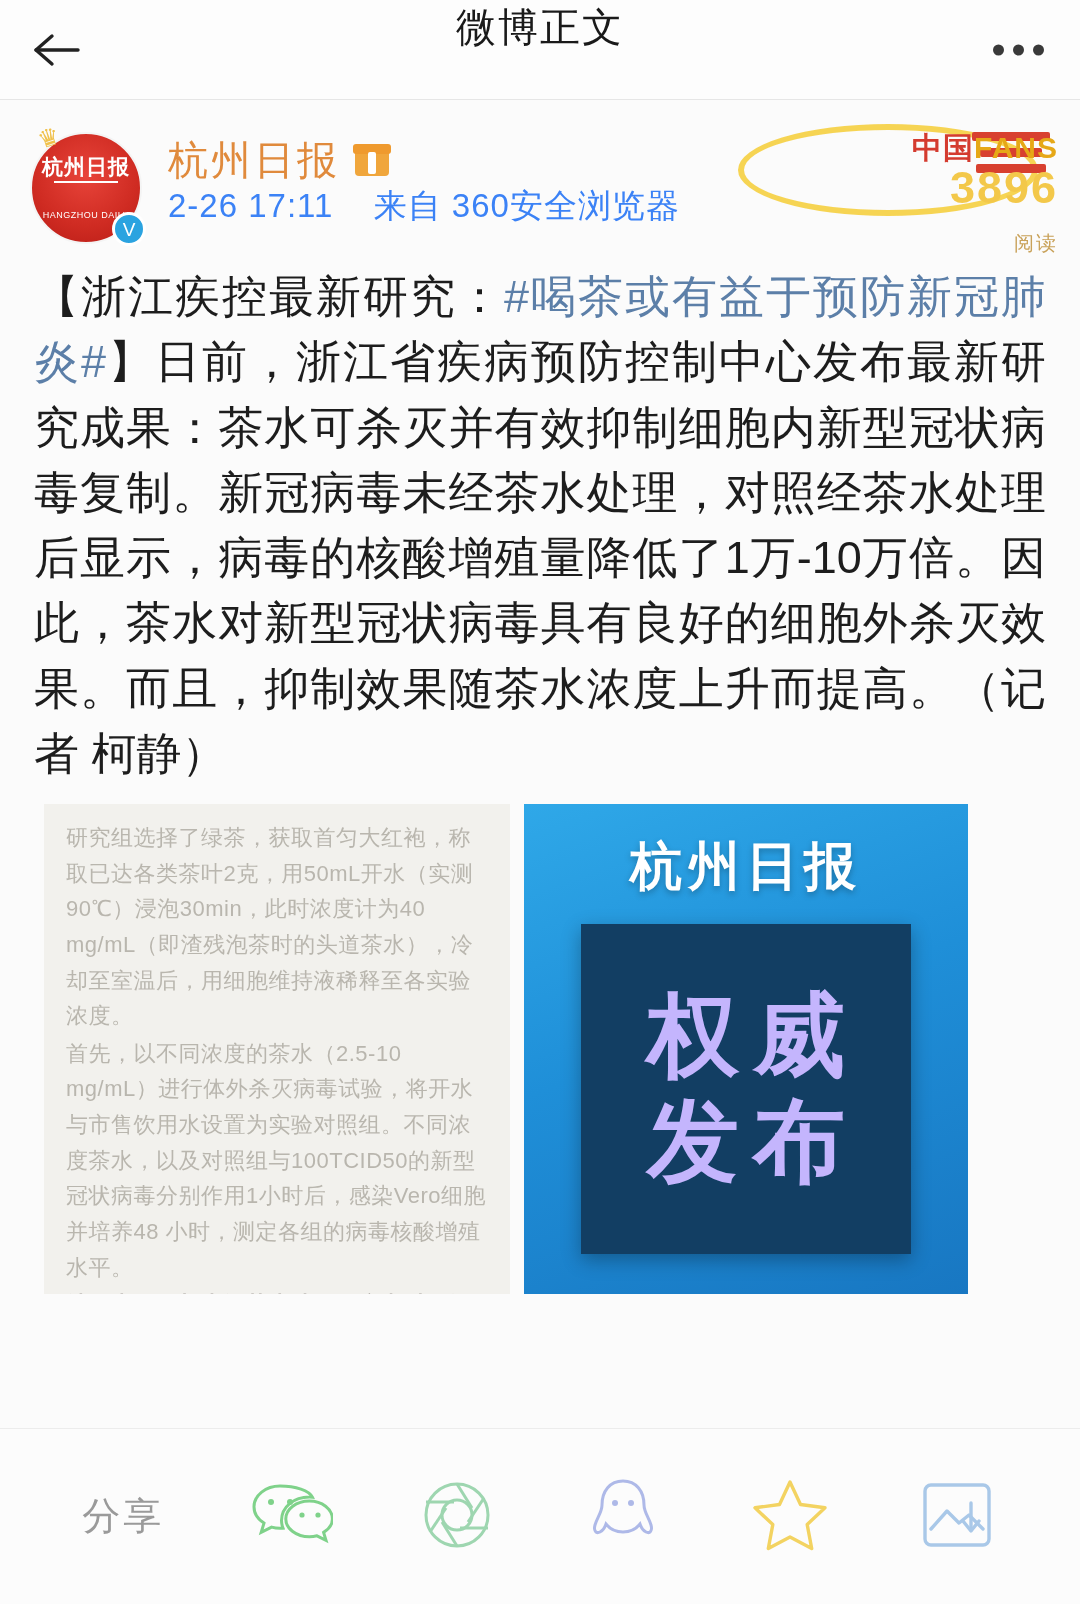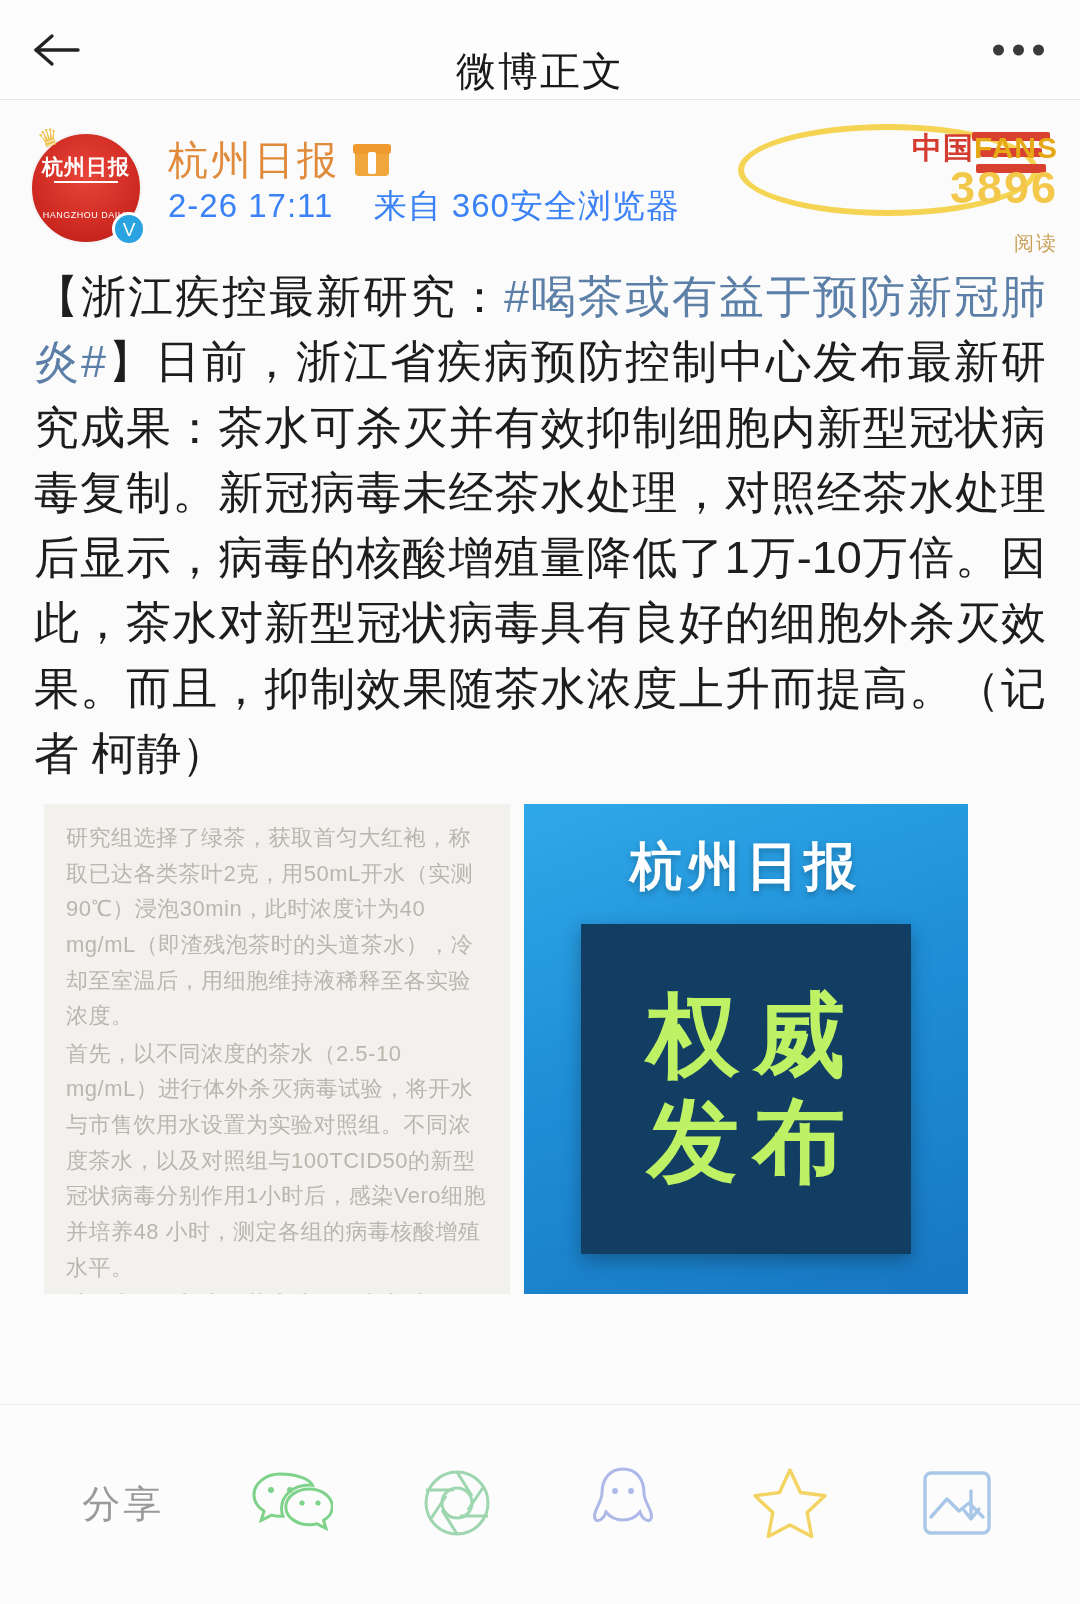--- a/index.html
+++ b/index.html
@@ -19,21 +19,21 @@
     flex-direction: column;
   }
 
   
   .navbar {
     position: relative;
     height: 100px;
     background: #fdfdfd;
     border-bottom: 1px solid #e6e6e6;
     display: flex;
-    align-items: flex-end;
+    align-items: flex-start;
     flex: 0 0 auto;
   }
   .nav-back {
     position: absolute;
     left: 28px;
     top: 50%;
     transform: translateY(-50%);
     width: 56px;
     height: 56px;
     display: flex;
@@ -315,32 +315,32 @@
     height: 330px;
     background: #123e63;
     display: flex;
     flex-direction: column;
     align-items: center;
     justify-content: center;
     box-shadow: 0 6px 18px rgba(0,0,0,0.3);
   }
   .ir-box .line {
     font-size: 92px;
-    color: #bef264;
+    color: #c4b5fd;
     font-weight: bold;
     letter-spacing: 14px;
     line-height: 1.15;
     text-indent: 14px;
     white-space: nowrap;
   }
 
   
   .action-bar {
     margin-top: auto;
-    height: 200px;
+    height: 176px;
     border-top: 1px solid #ececec;
     display: flex;
     align-items: center;
     padding: 0 46px;
     gap: 12px;
     background: #fcfcfc;
   }
   .action-bar .slot {
     flex: 1 1 0;
     display: flex;

